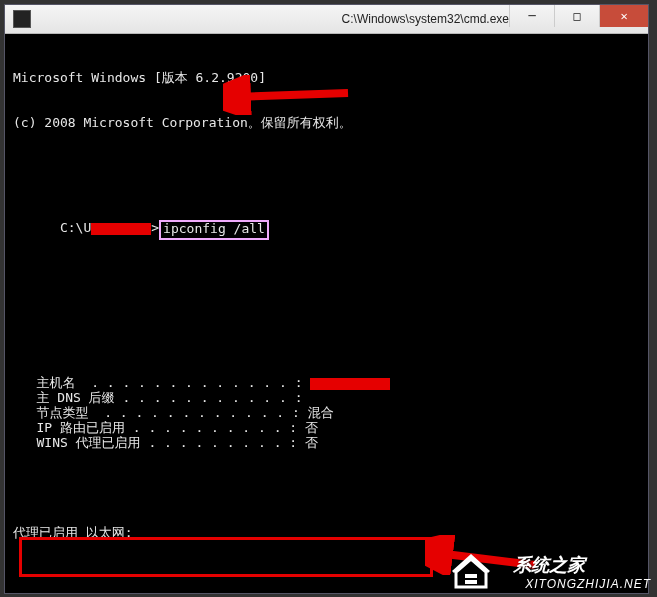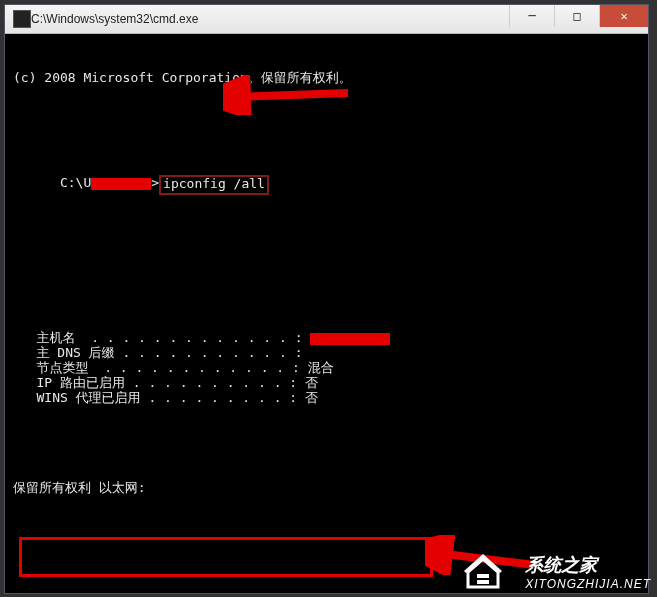--- a/index.html
+++ b/index.html
@@ -31,21 +31,21 @@
   }
   .titlebar .icon {
     width: 16px;
     height: 16px;
     margin-left: 8px;
     background: #222;
     border: 1px solid #555;
   }
   .titlebar .title {
     flex: 1;
-    text-align: left;
+    text-align: right;
     font-size: 12px;
     color: #222;
     font-family: "Segoe UI", "Microsoft YaHei", sans-serif;
   }
   .titlebar .ctrls {
     display: flex;
     height: 100%;
   }
   .titlebar .ctrl {
     width: 44px;
@@ -74,21 +74,21 @@
   .row { white-space: pre; min-height: 15px; }
   .blank { height: 15px; }
   .redact {
     display: inline-block;
     background: #e50000;
     height: 12px;
     vertical-align: middle;
   }
   .promptbox {
     display: inline-block;
-    border: 2px solid #7f1d1d;
+    border: 2px solid #f0abfc;
     padding: 0 2px;
     height: 16px;
     line-height: 14px;
     vertical-align: top;
   }
   .arrow-svg { position: absolute; pointer-events: none; }
   .dns-box {
     position: absolute;
     border: 3px solid #e50000;
     pointer-events: none;
@@ -106,49 +106,51 @@
   .watermark .housename {
     font-weight: bold;
     font-style: italic;
     font-size: 18px;
     text-shadow: 1px 1px 2px #000;
   }
   .watermark .url {
     font-size: 12px;
     font-style: italic;
     letter-spacing: 1px;
+    margin-left: 12px;
   }
   .house-icon svg { display: block; }
 </style>
 </head>
 <body>
 
 <div class="window">
 
   <div class="titlebar">
     <div class="icon"></div>
     <div class="title">C:\Windows\system32\cmd.exe</div>
     <div class="ctrls">
       <div class="ctrl">─</div>
       <div class="ctrl">□</div>
       <div class="ctrl close">✕</div>
     </div>
   </div>
 
   <div class="console" id="console">
+    <div class="row">Microsoft Windows [版本 6.2.9200]</div>
     <div class="row">(c) 2008 Microsoft Corporation。保留所有权利。</div>
     <div class="blank"></div>
     <div class="row">
       <span>C:\U</span><span class="redact" style="width:60px"></span><span>&gt;</span><span class="promptbox"><span>ipconfig /all</span></span>
     </div>
     <div class="blank"></div>
     <div class="blank"></div>
     <div id="ipcfg-block"><div class="row"><span>   主机名  . . . . . . . . . . . . . : </span><span class="redact" style="width: 80px;"></span></div><div class="row"><span>   主 DNS 后缀 . . . . . . . . . . . :</span></div><div class="row"><span>   节点类型  . . . . . . . . . . . . : </span><span>混合</span></div><div class="row"><span>   IP 路由已启用 . . . . . . . . . . : </span><span>否</span></div><div class="row"><span>   WINS 代理已启用 . . . . . . . . . : </span><span>否</span></div></div>
     <div class="blank"></div>
-    <div class="row">保留所有权利 以太网:</div>
+    <div class="row">代理已启用 以太网:</div>
     
     
     
     
     
     
     
   </div>
 
   <svg class="arrow-svg" style="left:218px; top:70px; width:130px; height:40px;">

